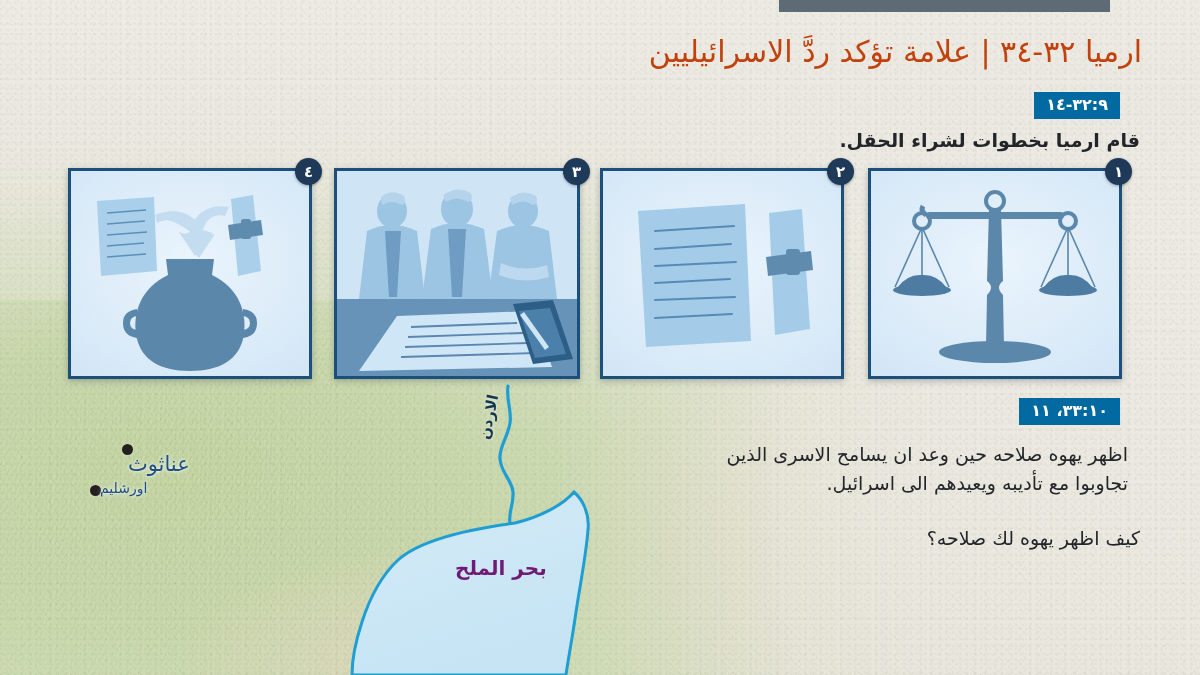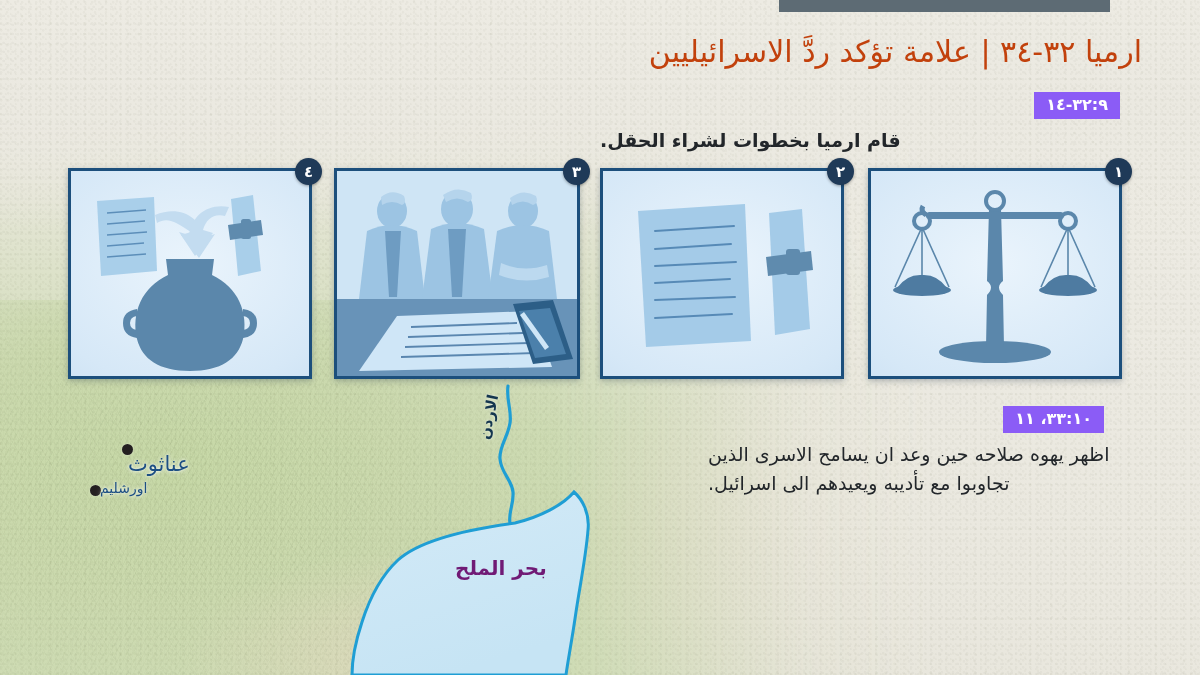--- a/index.html
+++ b/index.html
@@ -111,30 +111,30 @@
 
   
   #title{
     position:absolute;right:58px;top:34px;width:560px;
     text-align:right;direction:rtl;
     font-size:30px;color:#c2410c;font-weight:500;
     letter-spacing:0;
   }
   .verse-badge{
     position:absolute;
-    background:#8b5cf6;color:#ffffff;
+    background:#0369a1;color:#ffffff;
     font-size:16px;font-weight:bold;
     padding:3px 12px 5px 12px;
     direction:rtl;letter-spacing:.5px;
   }
   #badge-1{right:80px;top:92px;}
-  #badge-2{right:96px;top:398px;margin-top:8px;}
+  #badge-2{right:80px;top:398px;}
 
   .body-text{
-    position:absolute;text-align:left;direction:rtl;
+    position:absolute;text-align:right;direction:rtl;
     color:#22262a;font-size:19px;line-height:1.55;font-weight:bold;
   }
   #cap-1{right:60px;top:126px;width:540px;}
   #para-1{right:72px;top:440px;width:420px;font-weight:normal;font-size:19px;}
   #para-2{right:60px;top:524px;width:420px;font-weight:normal;font-size:19px;}
 
   
   .panel{
     position:absolute;top:168px;height:205px;
     border:3px solid #1c4f7c;
@@ -203,20 +203,21 @@
 
   <div id="topbar"></div>
 
   <div id="title">ارميا ٣٢-٣٤ | علامة تؤكد ردَّ الاسرائيليين</div>
 
   <div class="verse-badge" id="badge-1">٣٢:٩-١٤</div>
   <div class="body-text" id="cap-1">قام ارميا بخطوات لشراء الحقل.</div>
 
   <div class="verse-badge" id="badge-2">٣٣:١٠، ١١</div>
   <div class="body-text" id="para-1">اظهر يهوه صلاحه حين وعد ان يسامح الاسرى الذين تجاوبوا مع تأديبه ويعيدهم الى اسرائيل.</div>
+  <div class="body-text" id="para-2">كيف اظهر يهوه لك صلاحه؟</div>
 
   <div class="panel" id="panel-1">
     <div class="panel-inner">
       <svg class="psvg" viewBox="0 0 248 205" preserveAspectRatio="xMidYMid meet">
         <g fill="#5b87ab">
           <ellipse cx="124" cy="181" rx="56" ry="11"></ellipse>
           <path d="M118,38 L130,38 L132,110 Q124,116 132,124 L133,176 L115,176 L116,124 Q124,116 116,110 Z"></path>
           <rect x="55" y="41" width="138" height="7" rx="3.5"></rect>
           <path d="M55,44 q-6,-4 -3,-9" stroke="#5b87ab" stroke-width="5" fill="none"></path>
         </g>

